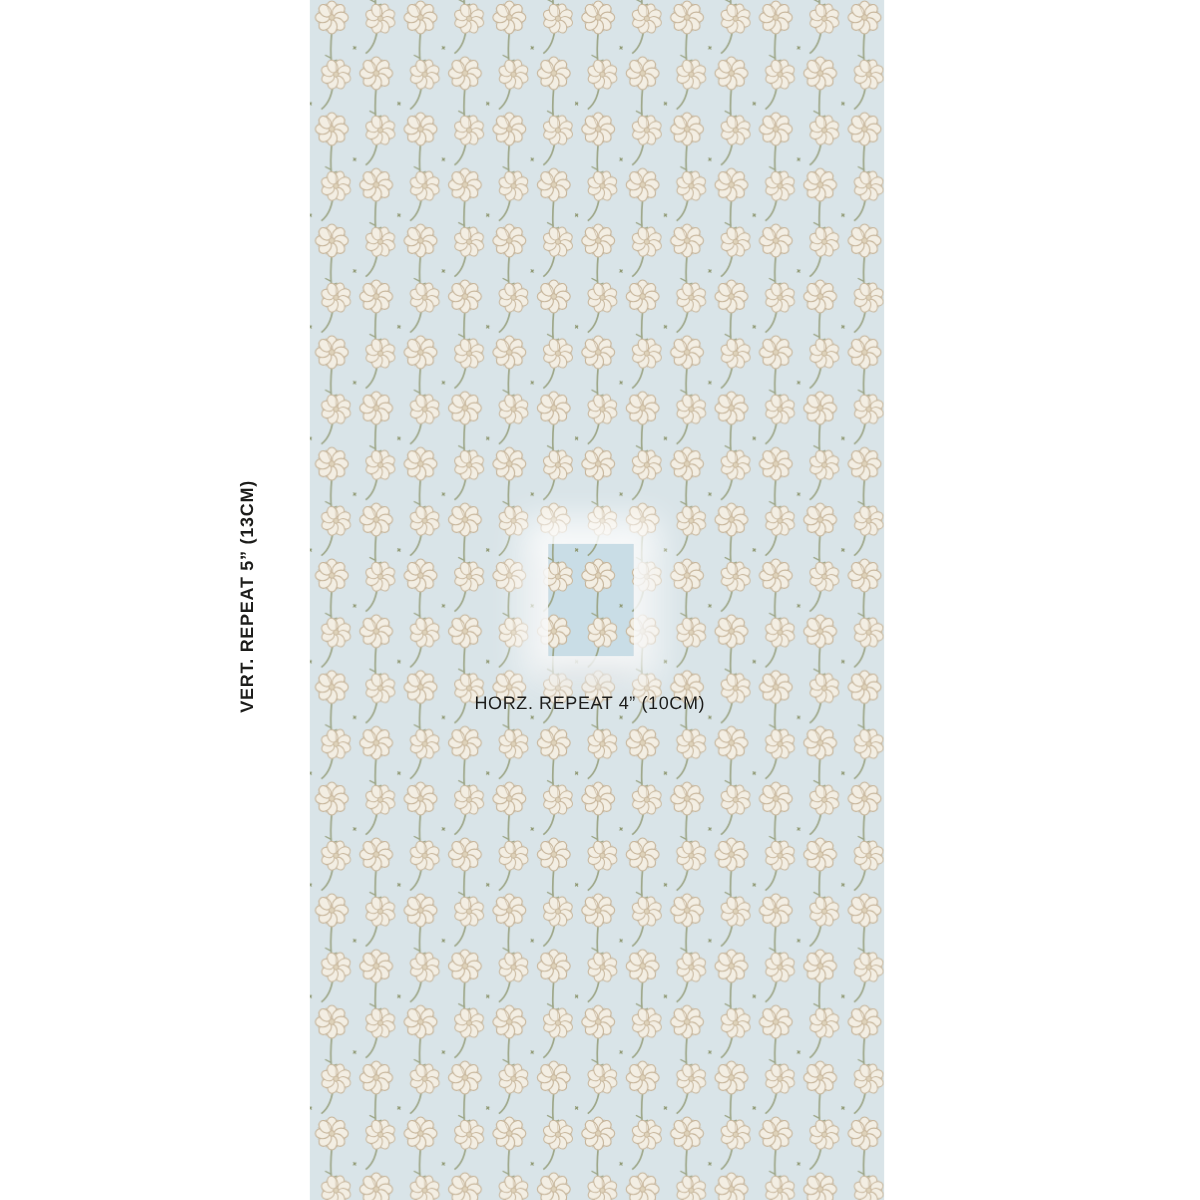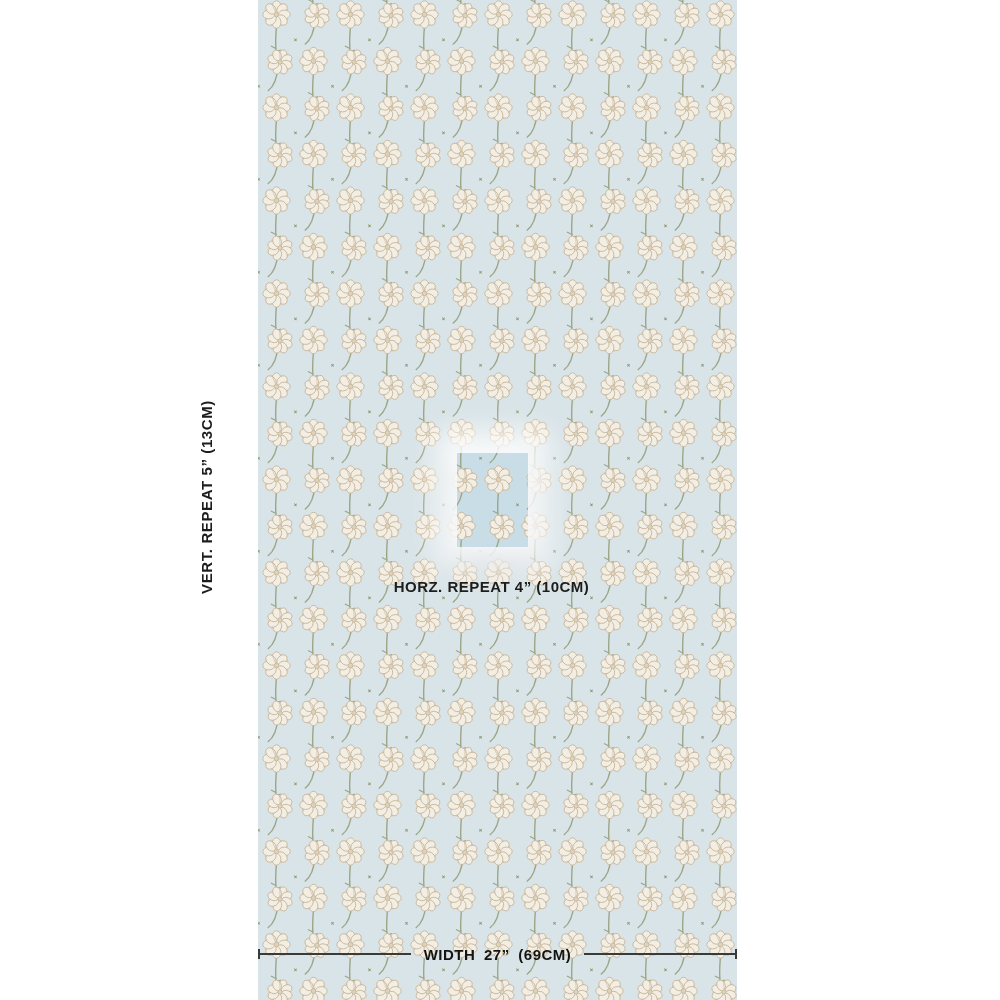--- a/index.html
+++ b/index.html
@@ -18,21 +18,21 @@
   }
   .glow{
     position:absolute;left:199px;top:453px;width:71px;height:94px;
     box-shadow:0 0 26px 20px rgba(255,255,255,0.9), 0 8px 22px 4px rgba(96,108,118,0.45);
   }
   .highlight{
     position:absolute;left:199px;top:453px;width:71px;height:94px;overflow:hidden;
   }
   .horz-label{
     position:absolute;left:0;right:12px;top:578px;text-align:center;
-    font-weight:bold;font-size:15px;letter-spacing:.5px;color:#1d1d1b;white-space:nowrap;
+    font-weight:normal;font-size:15px;letter-spacing:.5px;color:#1d1d1b;white-space:nowrap;
   }
   .width-measure{
     position:absolute;left:0;right:0;top:945px;height:18px;
     display:flex;align-items:center;
   }
   .tick{width:2px;height:10px;background:#3a3a36;flex:0 0 auto;}
   .mline{flex:1 1 auto;height:1.5px;background:#3a3a36;}
   .width-text{
     flex:0 0 auto;padding:0 13px;font-weight:bold;font-size:15px;
     letter-spacing:.5px;word-spacing:4px;color:#141412;white-space:nowrap;
@@ -164,22 +164,15 @@
               <use href="#spB" x="-37" y="46.5"></use>
               <use href="#spB" x="-37" y="-46.5"></use>
             </pattern>
           </defs>
           <rect width="71" height="94" fill="url(#ptB)"></rect>
         </svg>
       </div>
 
     <div class="horz-label">HORZ. REPEAT 4” (10CM)</div>
 
-    <div class="width-measure">
-      <span class="tick"></span>
-      <span class="mline"></span>
-      <span class="width-text">WIDTH 27” (69CM)</span>
-      <span class="mline"></span>
-      <span class="tick"></span>
-    </div>
 
   </div>
 </div>
 
 </body></html>

